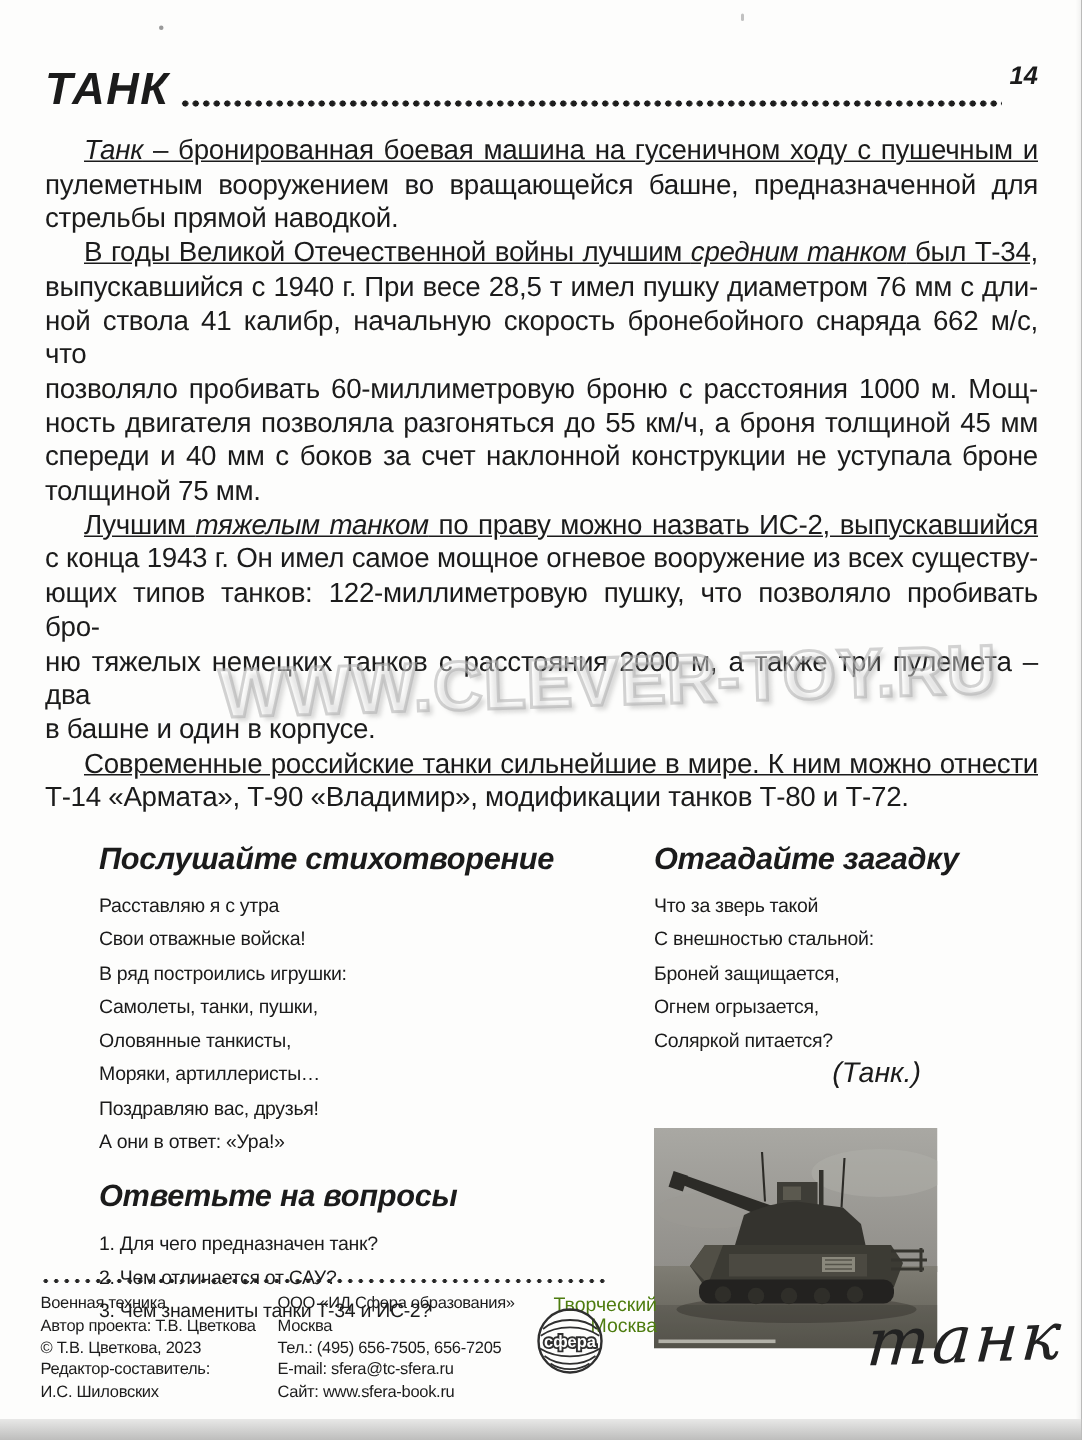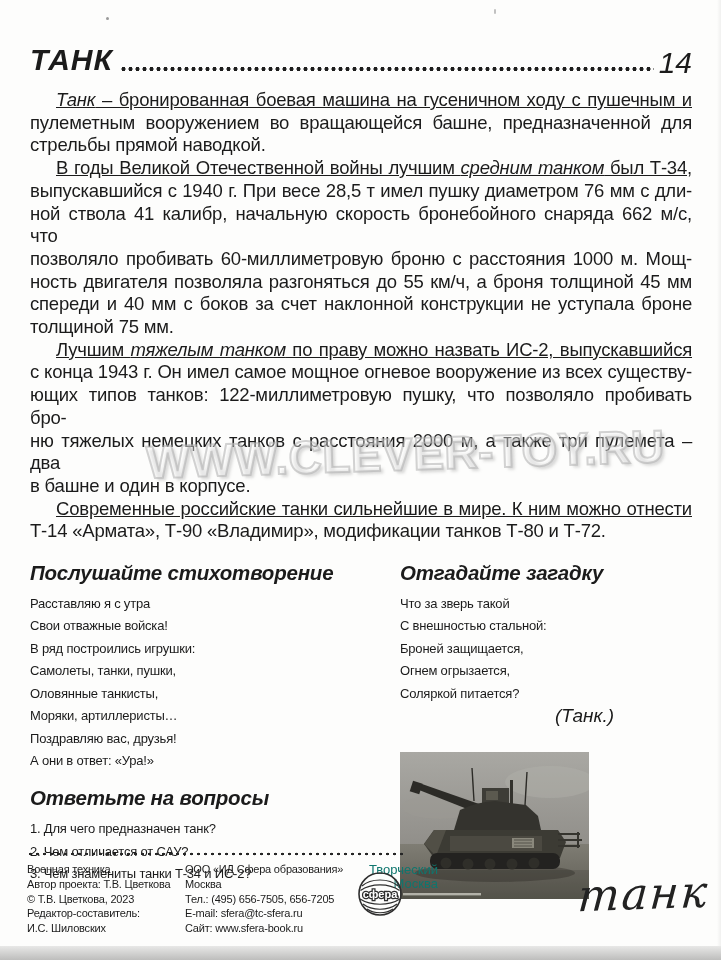--- a/index.html
+++ b/index.html
@@ -22,30 +22,30 @@
   h1{
     margin:0;font-size:30px;line-height:34px;
     font-weight:bold;font-style:italic;letter-spacing:1px;
   }
   .leader{
     flex:1;height:6px;margin:0 5px 5px 7px;
     background-image:radial-gradient(circle,#1d1d1d 1.9px,transparent 2.2px);
     background-size:7px 6px;background-repeat:repeat-x;background-position:0 50%;
   }
   .pagenum{
-    font-size:30px;line-height:26px;font-weight:normal;font-style:italic;
-    margin-bottom:1px;
+    font-size:17px;line-height:26px;font-weight:bold;font-style:italic;
+    margin-bottom:13px;
   }
   
   .intro{margin-top:12px;font-size:18.5px;line-height:22.7px;letter-spacing:-0.2px;}
   .bl{white-space:normal;}
   .jl{text-align:justify;text-align-last:justify;}
   .ind{text-indent:26px;text-decoration:underline;}
   
-  .columns{display:flex;margin-top:18px;}
+  .columns{display:flex;margin-top:18px;margin-left:36px;}
   .col-left{width:356px;flex:none;}
   .col-right{flex:1;padding-left:14px;box-sizing:border-box;}
   h2{
     margin:0 0 8px 0;font-size:20.5px;line-height:24px;
     font-weight:bold;font-style:italic;letter-spacing:-0.2px;
   }
   .pl{font-size:13px;line-height:22.4px;letter-spacing:-0.2px;}
   .qhead{margin-top:14px;}
   .qlist{margin-top:7px;}
   .answer{
@@ -62,21 +62,21 @@
     background-image:radial-gradient(circle,#262626 1.25px,transparent 1.55px);
     background-size:7px 4px;background-repeat:repeat-x;background-position:0 50%;
   }
   .frow{display:flex;}
   .fcol{font-size:11px;line-height:14.8px;letter-spacing:-0.2px;white-space:nowrap;}
   .fc1{width:158px;flex:none;}
   .fc2{width:172px;flex:none;}
   .fb{font-weight:normal;}
   .flogo{position:relative;width:95px;height:64px;flex:none;}
   .flogo .lt1,.flogo .lt2{
-    position:absolute;right:14px;font-size:13px;line-height:14px;color:#0f766e;
+    position:absolute;right:14px;font-size:13px;line-height:14px;color:#4d7c0f;
   }
   .flogo .lt1{top:1px;}
   .flogo .lt2{top:15px;}
   .flogo svg{position:absolute;left:0;top:9px;}
   
   .handwriting{
     position:absolute;left:578px;top:868px;
     font-family:"DejaVu Serif",serif;font-style:italic;font-weight:400;
     font-size:44px;letter-spacing:2px;color:#222;
     transform:rotate(-2deg) skewX(-6deg);

